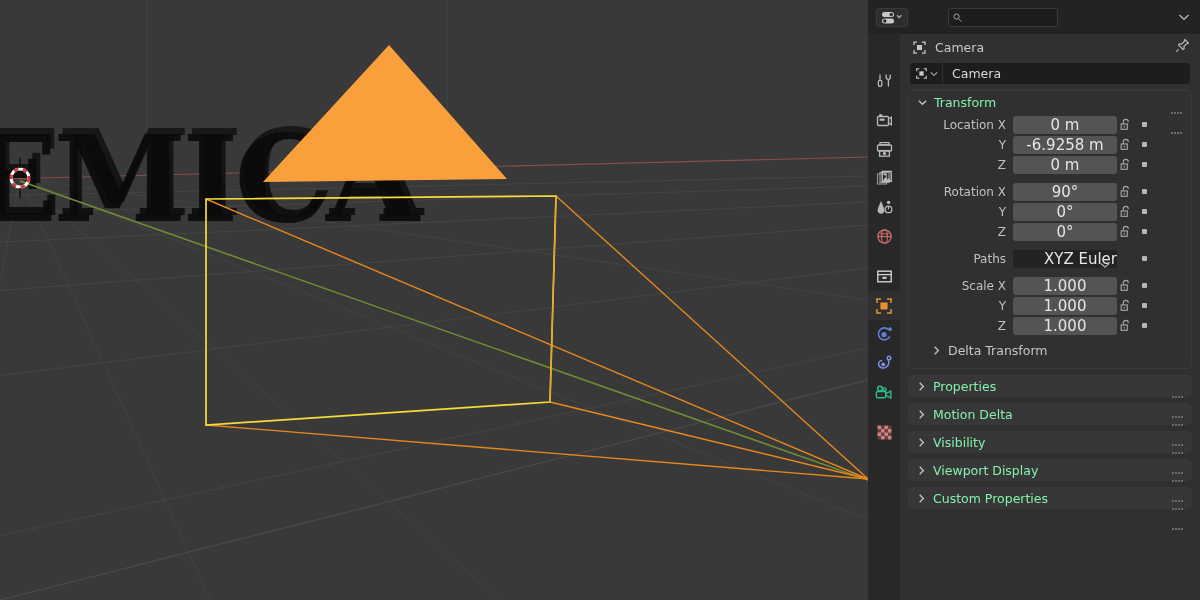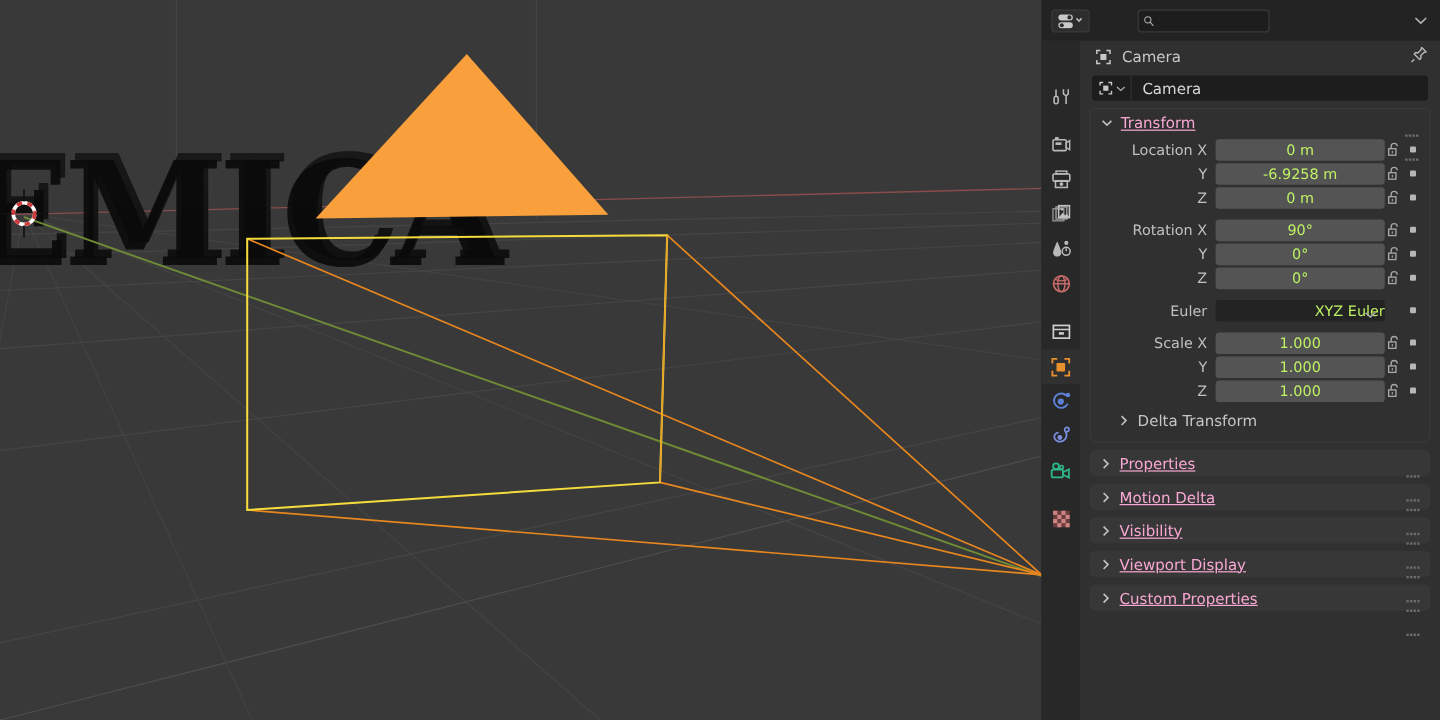--- a/index.html
+++ b/index.html
@@ -94,41 +94,41 @@
 
   
   .panel {
     margin: 6px 8px 0 8px; background: #373737; border-radius: 5px;
   }
   .panel-open { background: #303030; border: 1px solid #3a3a3a; }
   .panel-header {
     height: 22px; display: flex; align-items: center; gap: 6px;
     padding-left: 8px; cursor: pointer; position: relative;
   }
-  .panel-header-title { color: #f9a8d4; font-size: 12.5px; text-decoration: underline; }
+  .panel-header-title { color: #86efac; font-size: 12.5px; }
   .grip { position: absolute; right: 8px; top: 8px; }
   .grip i {
     display: inline-block; width: 2px; height: 2px; background: #6a6a6a;
     margin-right: 1px;
   }
   .grip .row2 { display: block; margin-top: 1px; }
 
   .panel-body { padding: 2px 0 8px 0; }
 
   .prop-row {
     display: flex; align-items: center; height: 19px; margin-bottom: 1px;
     padding-right: 6px;
   }
   .prop-label {
     width: 104px; text-align: right; color: #c0c0c0; font-size: 12px;
     padding-right: 7px; flex-shrink: 0;
   }
   .prop-field {
-    width: 141px; height: 18px; background: #545454; border-radius: 3px;
-    color: #bef264; font-size: 12px; display: flex; align-items: center;
+    width: 104px; height: 18px; background: #545454; border-radius: 3px;
+    color: #e5e5e5; font-size: 15px; display: flex; align-items: center;
     justify-content: center; cursor: ew-resize; flex-shrink: 0;
   }
   .prop-field.dropdown {
     background: #232323; justify-content: flex-end; padding-left: 10px;
     position: relative; cursor: pointer;
   }
   .dd-chev { position: absolute; right: 7px; top: 5px; }
   .lock { width: 18px; display: flex; justify-content: center; cursor: pointer; }
   .anim-dot {
     width: 18px; display: flex; justify-content: center; cursor: pointer;
@@ -494,21 +494,21 @@
                 </svg>
             </div>
             <div class="anim-dot">
                 <span></span>
               </div>
           </div>
 
           <div class="row-gap"></div>
 
           <div class="prop-row">
-            <div class="prop-label">Euler</div>
+            <div class="prop-label">Paths</div>
             <div class="prop-field dropdown">
               <span>XYZ Euler</span>
               <span class="dd-chev">
                 <svg width="10" height="7" viewBox="0 0 10 7">
                     <path d="M1 1.6 L5 5.2 L9 1.6" stroke="#b0b0b0" stroke-width="1.3" fill="none"></path>
                   </svg>
               </span>
             </div>
             <div class="lock"></div>
             <div class="anim-dot">

